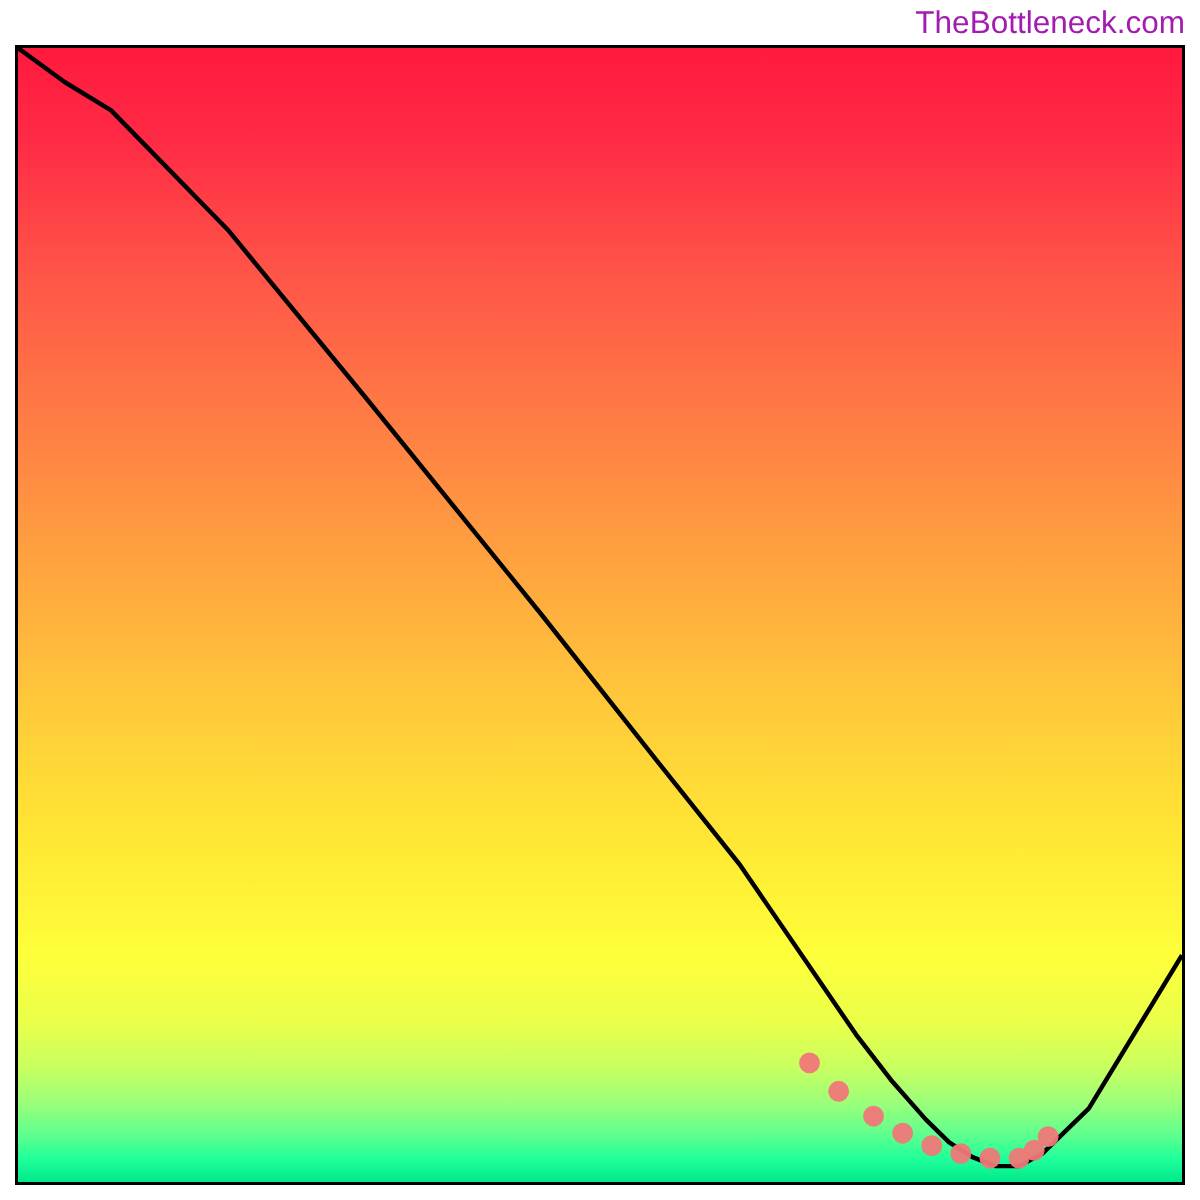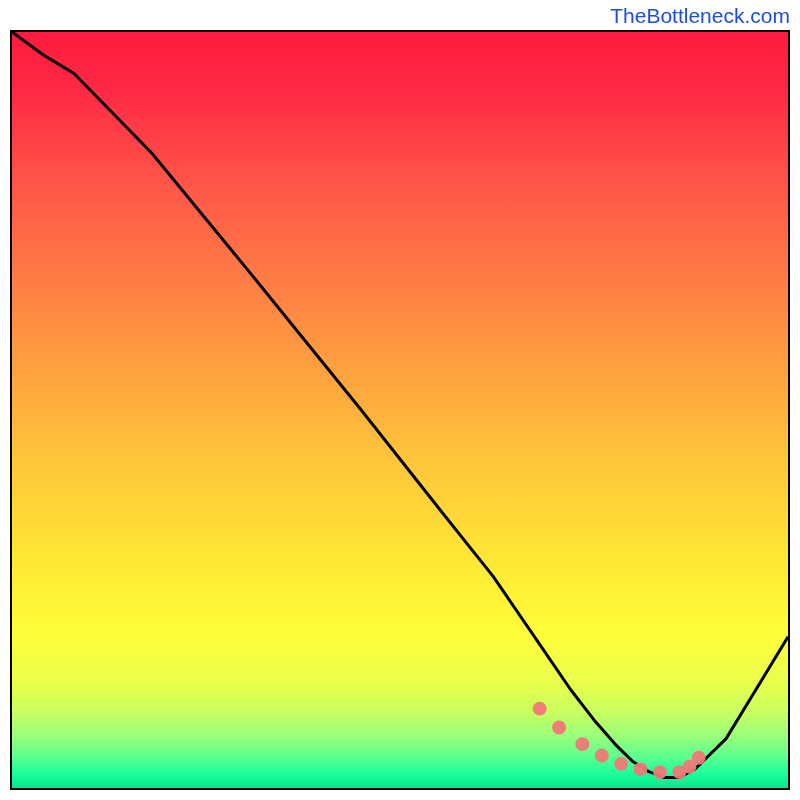--- a/index.html
+++ b/index.html
@@ -13,21 +13,21 @@
     background: #ffffff;
     font-family: Arial, sans-serif;
     position: relative;
     overflow: hidden;
   }
   .watermark {
     position: absolute;
     top: 4px;
     right: 10px;
     font-size: 21px;
-    color: #1d4ed8;
+    color: #a21caf;
     font-weight: normal;
     z-index: 10;
   }
   .chart-area {
     position: absolute;
     top: 30px;
     left: 10px;
     width: 780px;
     height: 760px;
     border: 2px solid #000000;

